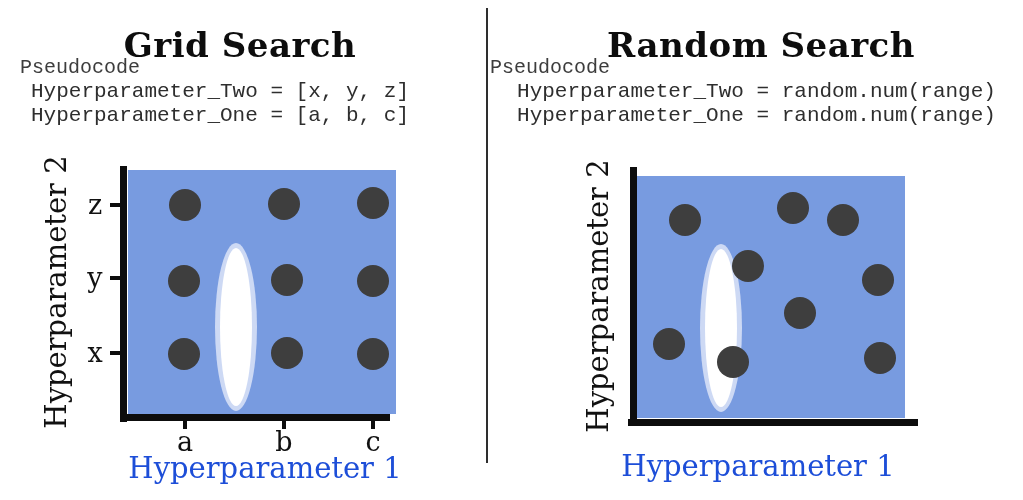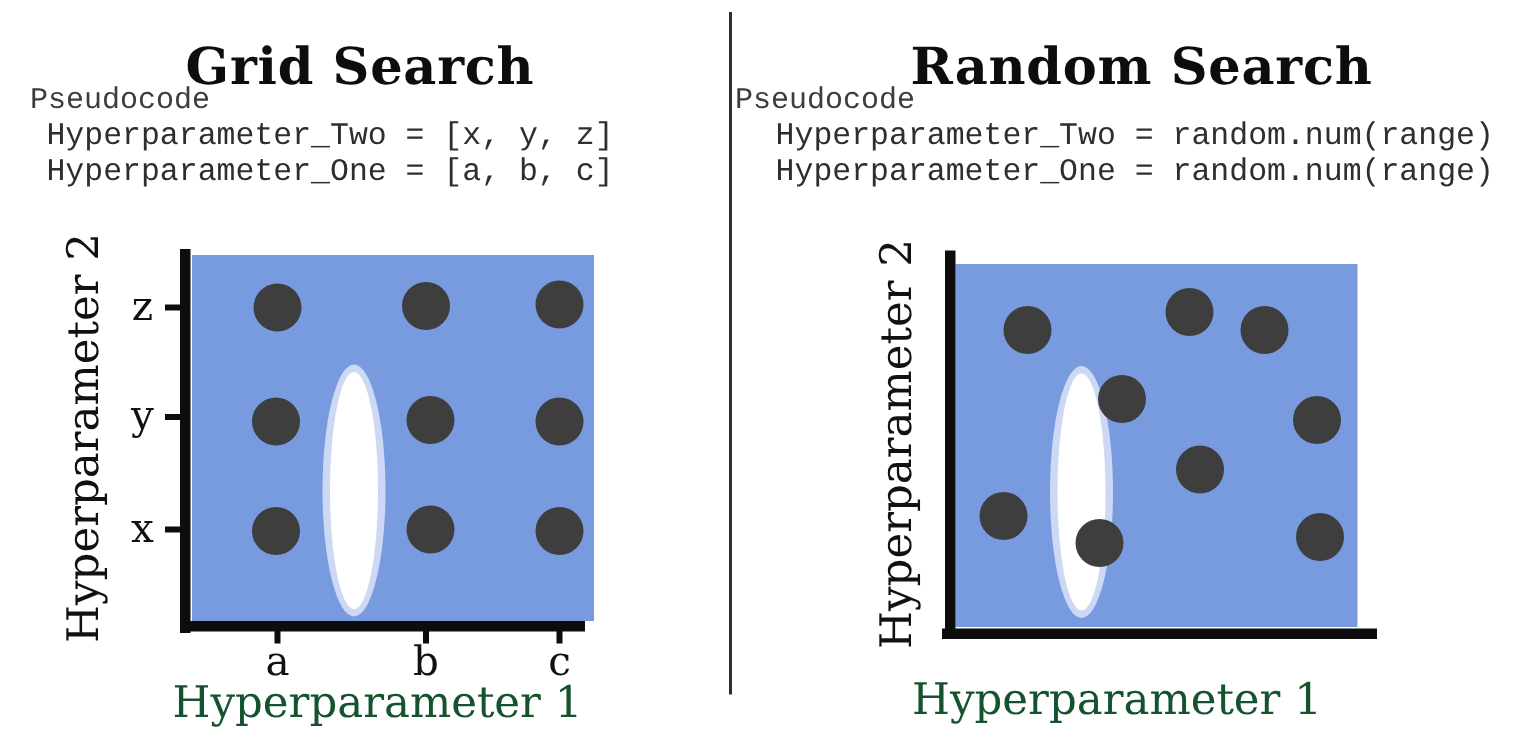--- a/index.html
+++ b/index.html
@@ -48,22 +48,22 @@
 
   .xtick { position:absolute; top:416px; width:4px; height:13px; background:var(--axis,#0d0d0d); }
   .xtick-a { left:183px; } .xtick-b { left:282px; } .xtick-c { left:371px; }
   .xtick-label {
     position:absolute; top:427px; width:34px; text-align:center;
     font-size:27px; line-height:30px; color:#111111;
   }
   .xlab-a { left:168px; } .xlab-b { left:267px; } .xlab-c { left:356px; }
 
   .xlabel {
-    position:absolute; text-align:left; font-size:29px; line-height:32px;
-    color:#14532d; white-space:nowrap;
+    position:absolute; text-align:center; font-size:29px; line-height:32px;
+    color:#1d4ed8; white-space:nowrap;
   }
   .p0-xlabel { left:115px; top:452px; width:300px; }
   .p1-xlabel { left:608px; top:450px; width:300px; }
 
   .ylabel-wrap {
     position:absolute; display:flex; align-items:center; justify-content:center;
   }
   .p0-ylabel-wrap { left:26px;  top:168px; width:60px; height:248px; }
   .p1-ylabel-wrap { left:568px; top:172px; width:60px; height:248px; }
   .ylabel { transform:rotate(-90deg); white-space:nowrap; font-size:29px; color:#111111; }

